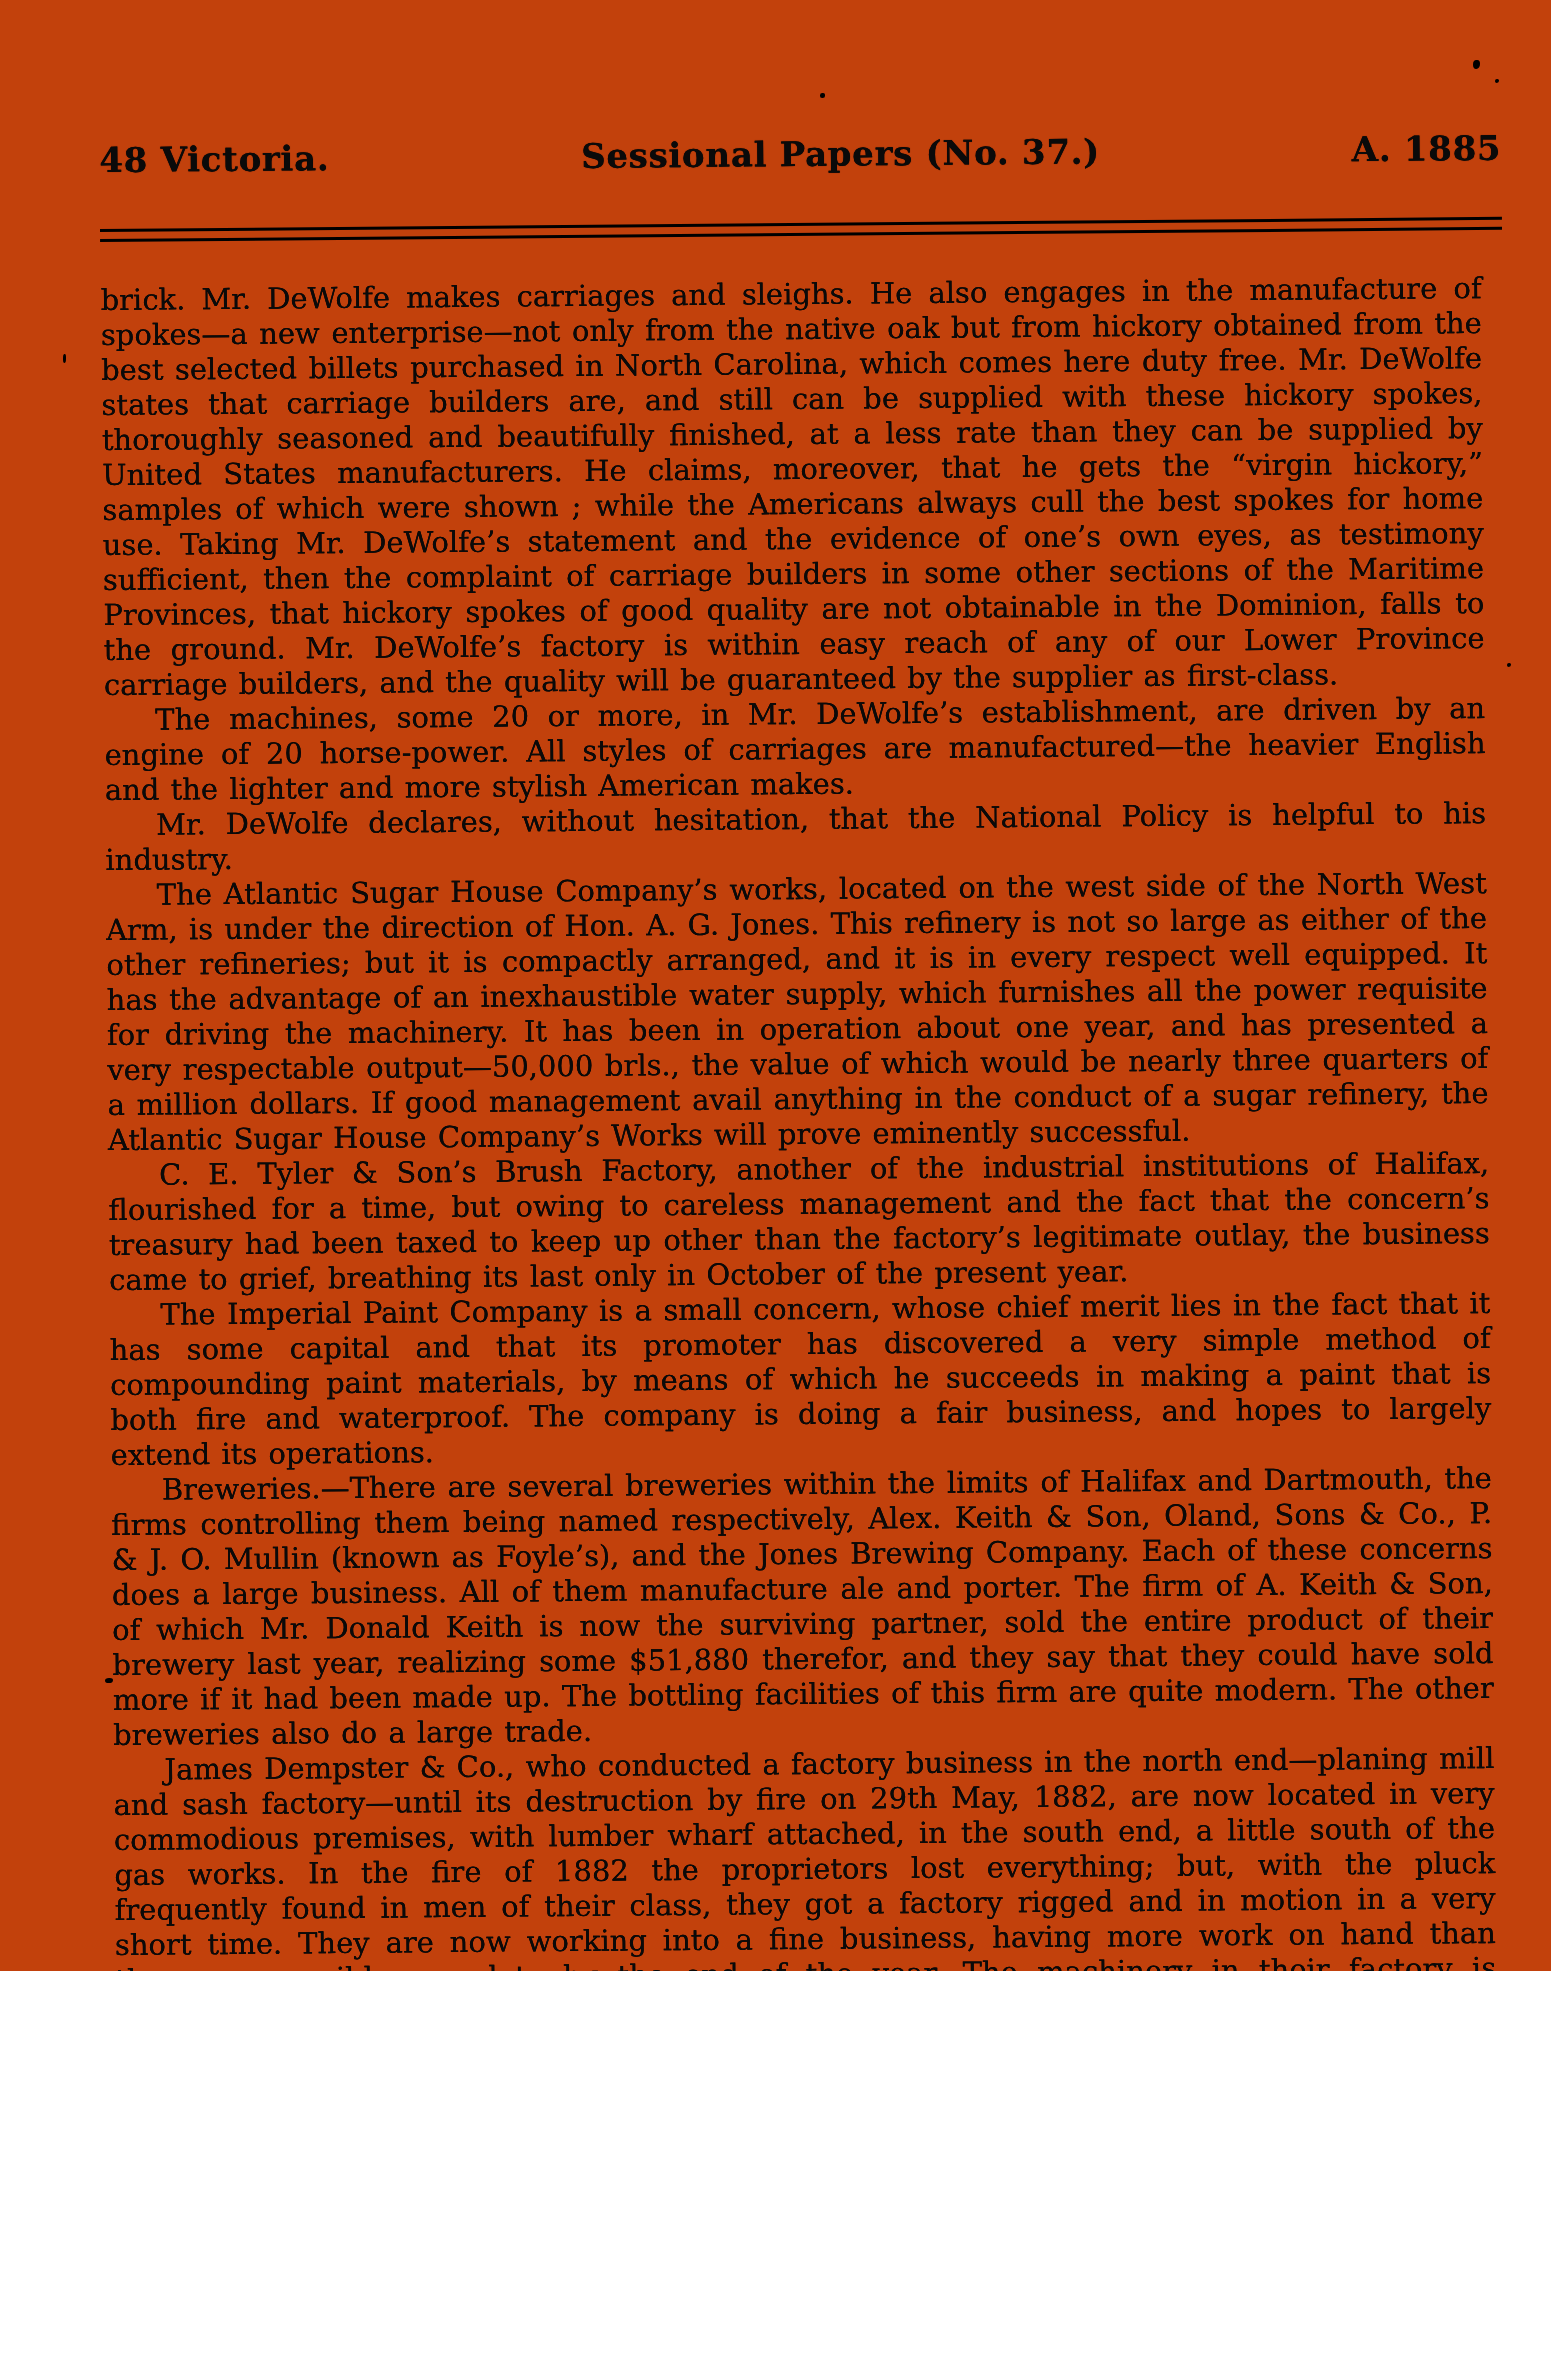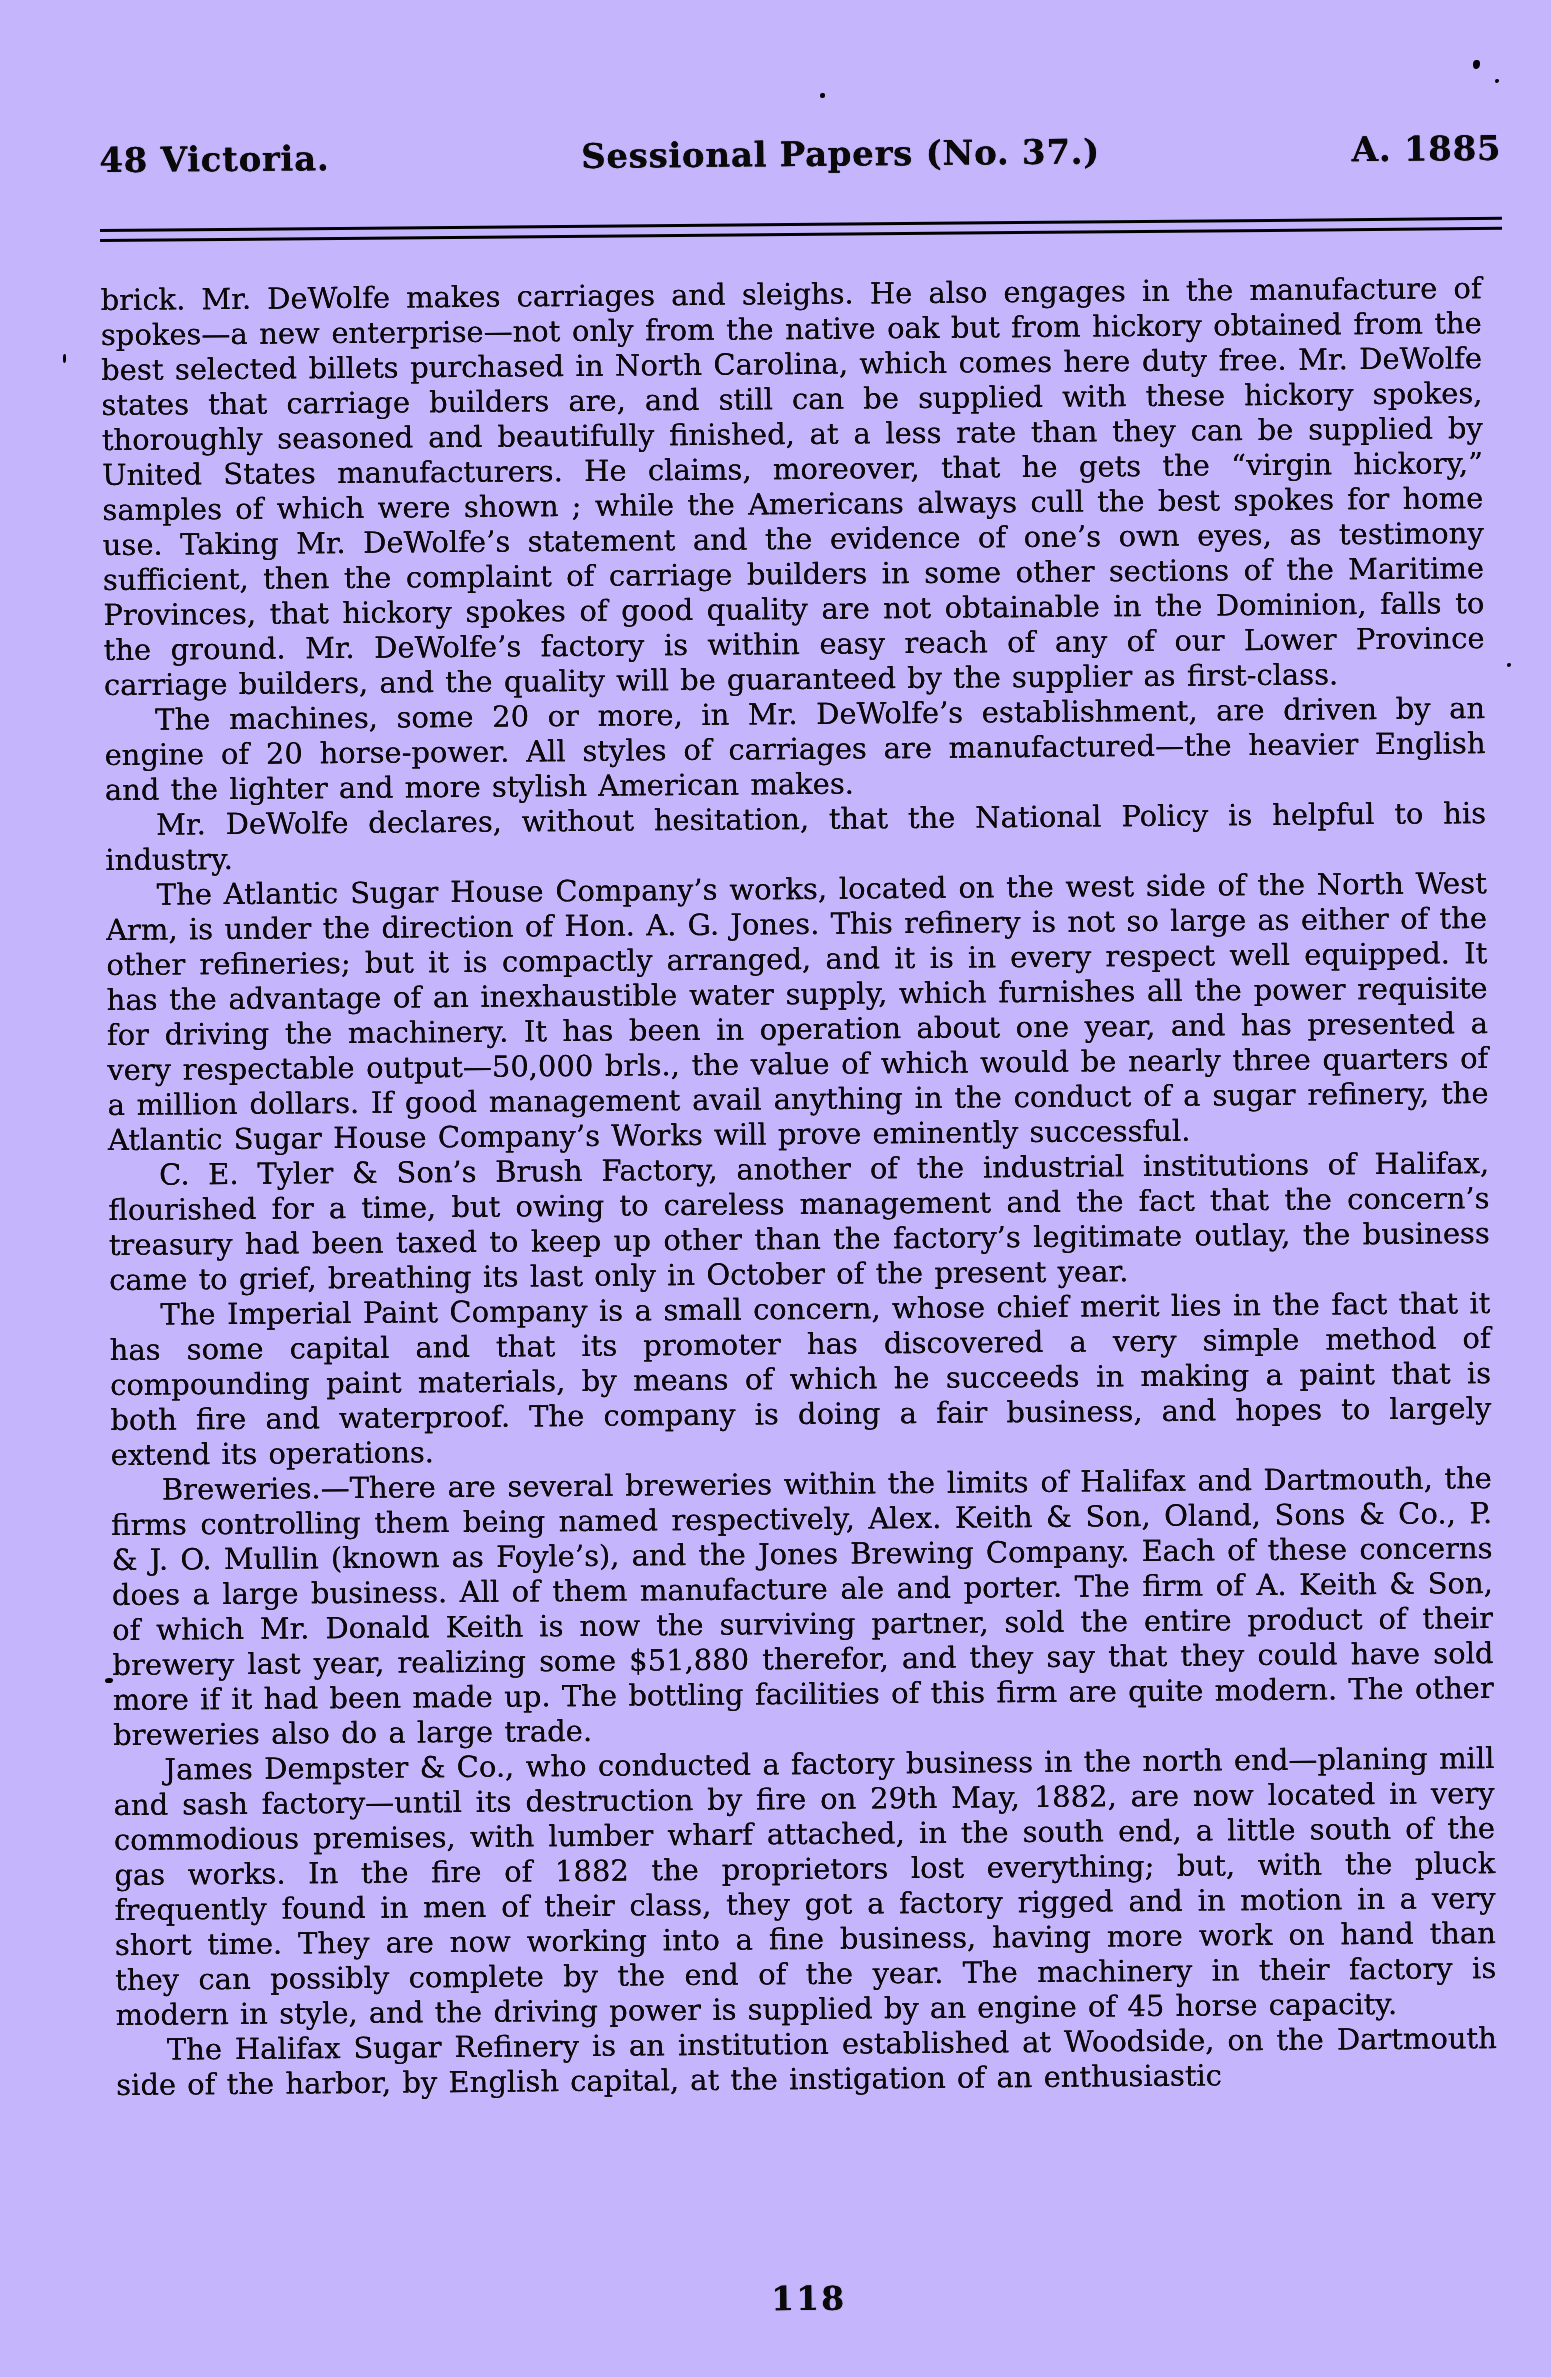--- a/index.html
+++ b/index.html
@@ -3,22 +3,22 @@
 <meta charset="utf-8">
 <style>
   html, body {
     margin: 0;
     padding: 0;
     background: #ffffff;
   }
   .page {
     position: relative;
     width: 1552px;
-    height: 2377px;
-    background: #c4b5fd;
+    height: 1971px;
+    background: #c2410c;
     overflow: hidden;
     font-family: "DejaVu Serif", "Liberation Serif", serif;
     color: #0a0a0a;
   }
   .content {
     position: absolute;
     left: 98px;
     top: 0;
     width: 1402px;
     transform: rotate(-0.5deg);

